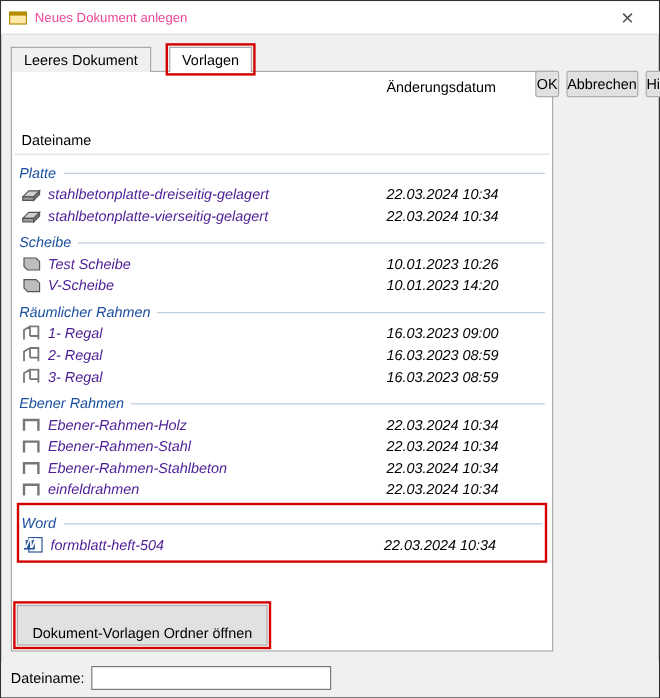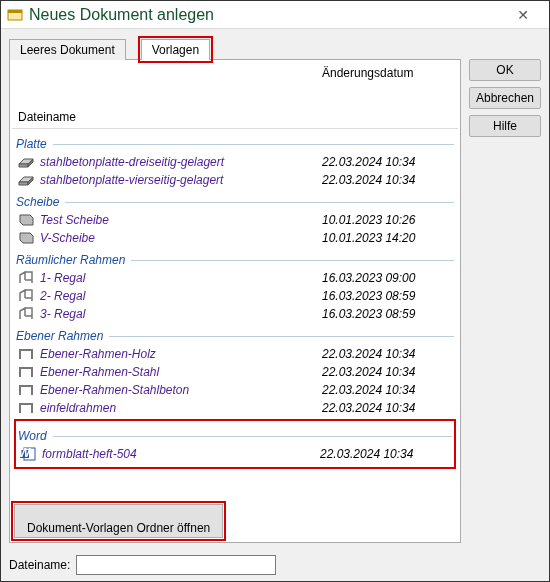--- a/index.html
+++ b/index.html
@@ -1,25 +1,25 @@
 <!DOCTYPE html>
 <html><head>
 <meta charset="utf-8">
 <style>
 * { box-sizing: border-box; margin: 0; padding: 0; font-family: "Segoe UI", Tahoma, sans-serif; font-size: 12px; }
 html, body { width: 550px; height: 582px; background: #fff; }
 .window { width: 550px; height: 582px; border: 1px solid #333; background: #f0f0f0; display: flex; flex-direction: column; }
 .titlebar { height: 28px; background: #fff; display: flex; align-items: center; padding: 0 6px; border-bottom: 1px solid #ddd; }
 .titlebar .app-icon { width: 16px; height: 16px; margin-right: 6px; }
-.titlebar .title { flex: 1; color: #14532d; font-size: 16px; }
+.titlebar .title { flex: 1; color: #ec4899; font-size: 11px; }
 .titlebar .close { width: 40px; height: 26px; text-align: center; line-height: 26px; color: #555; font-size: 14px; }
 
 .body { flex: 1; display: flex; padding: 8px 8px 8px 8px; gap: 8px; }
 .left { flex: 1; display: flex; flex-direction: column; }
-.right { width: 72px; display: flex; flex-direction: column; gap: 6px; padding-top: 22px; }
+.right { width: 72px; display: flex; flex-direction: row; gap: 6px; padding-top: 22px; justify-content: center; }
 
 .btn { height: 22px; border: 1px solid #adadad; background: #e1e1e1; border-radius: 2px; font-size: 12px; cursor: pointer; }
 
 .tabs { display: flex; align-items: flex-end; height: 22px; }
 .tab { padding: 3px 10px; border: 1px solid #aaa; border-bottom: none; background: #f0f0f0; margin-right: -1px; cursor: pointer; position: relative; top: 1px; }
 .tab.active { background: #fff; z-index: 2; }
 .tab.hl { outline: 2px solid #d40000; outline-offset: 1px; margin-left: 16px; }
 
 .list-outer { border: 1px solid #aaa; background: #fff; flex: 1; display: flex; flex-direction: column; padding: 2px; }
 .list-header { display: flex; border-bottom: 1px solid #ddd; padding: 4px 6px; font-weight: normal; color: #000; }

